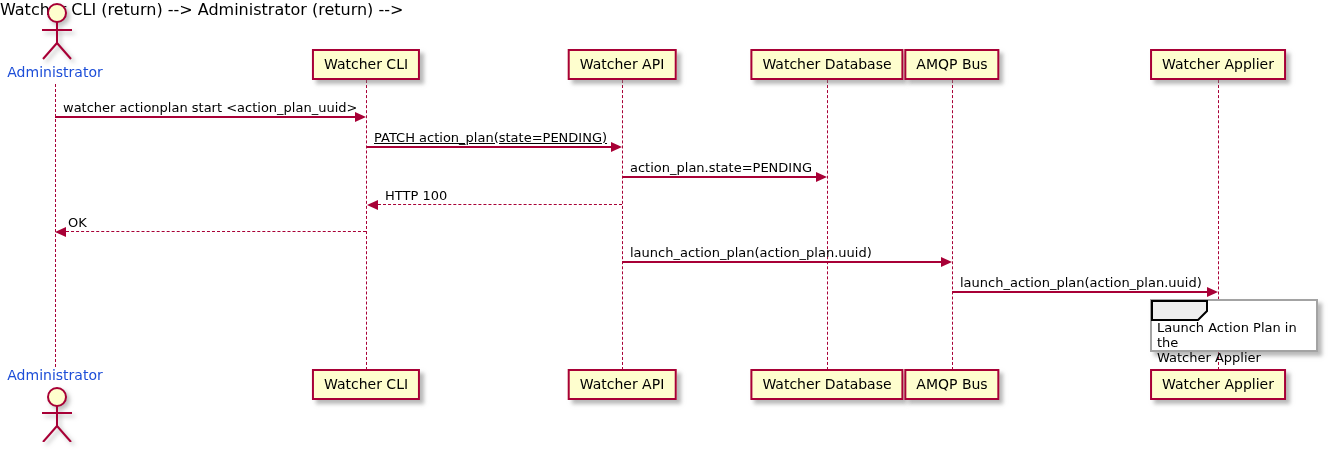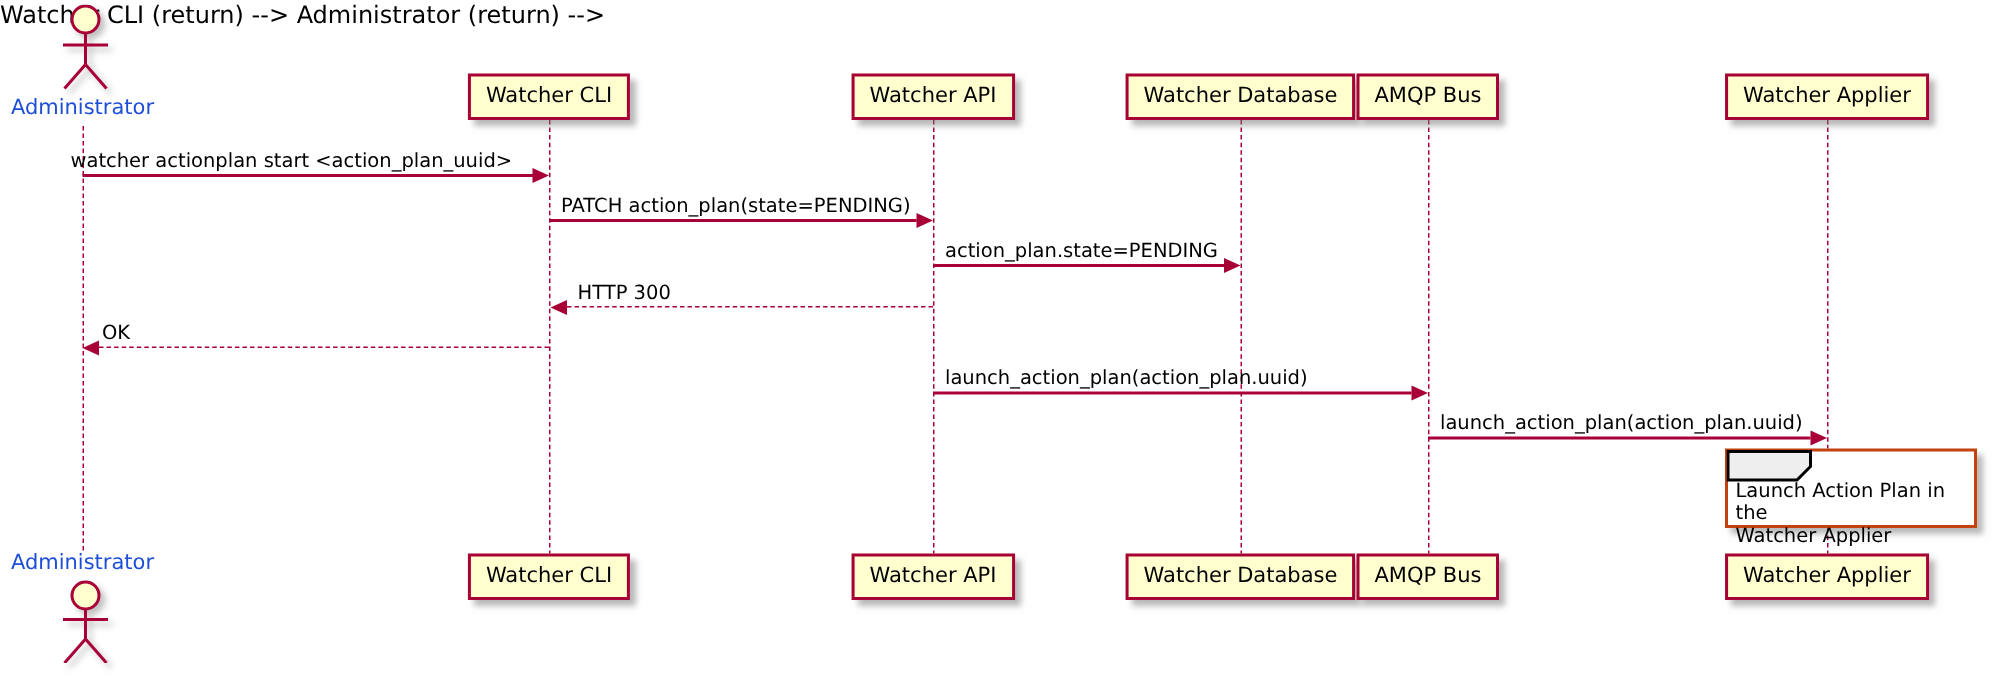--- a/index.html
+++ b/index.html
@@ -33,21 +33,21 @@
     border-top:5px solid transparent; border-bottom:5px solid transparent;
     border-right:11px solid #a80036;
   }
   .actor-figure { position:absolute; z-index:3; filter:drop-shadow(3px 3px 2px rgba(125,125,125,.5)); }
   .actor-label {
     position:absolute; width:110px; text-align:center;
     font-size:14px; color:#1d4ed8; z-index:3;
   }
   .ref-frame {
     position:absolute; left:1150px; top:299px; width:164px; height:49px;
-    background:#ffffff; border:2px solid #c2410c;
+    background:#ffffff; border:2px solid #a3a3a3;
     box-shadow:4px 4px 4px rgba(125,125,125,.55); z-index:4;
   }
   .ref-tab { position:absolute; left:-1px; top:-1px; z-index:5; }
   .ref-tab-label {
     position:absolute; left:13px; top:1px; font-size:13px; font-weight:bold; color:#000;
   }
   .ref-body {
     position:absolute; left:5px; top:19px; right:2px;
     font-size:13px; line-height:15px; color:#000;
   }
@@ -93,36 +93,36 @@
   <div class="participant" style="left:1218px; top:49px;">Watcher Applier</div>
 
   
   <div class="participant" style="left:366px; top:369px;">Watcher CLI</div>
   <div class="participant" style="left:622px; top:369px;">Watcher API</div>
   <div class="participant" style="left:827px; top:369px;">Watcher Database</div>
   <div class="participant" style="left:952px; top:369px;">AMQP Bus</div>
   <div class="participant" style="left:1218px; top:369px;">Watcher Applier</div>
 
   
-  <div class="msg-label" style="left:47px; top:101px;">watcher actionplan start &lt;action_plan_uuid&gt;</div>
+  <div class="msg-label" style="left:63px; top:101px;">watcher actionplan start &lt;action_plan_uuid&gt;</div>
   <div class="line-solid" style="left:55px; top:116px; width:301px;"></div>
   <div class="arrow-r" style="left:355px; top:112px;"></div>
 
   
-  <div class="msg-label" style="left:374px; top:131px;">PATCH action_plan(state=PENDING)</div>
+  <div class="msg-label" style="left:374px; top:131px;text-decoration:underline;">PATCH action_plan(state=PENDING)</div>
   <div class="line-solid" style="left:366px; top:146px; width:245px;"></div>
   <div class="arrow-r" style="left:611px; top:142px;"></div>
 
   
   <div class="msg-label" style="left:630px; top:161px;text-align:right;">action_plan.state=PENDING</div>
   <div class="line-solid" style="left:622px; top:176px; width:194px;"></div>
   <div class="arrow-r" style="left:816px; top:172px;"></div>
 
    Watcher CLI (return) --&gt;
-  <div class="msg-label" style="left:385px; top:189px;">HTTP 300</div>
+  <div class="msg-label" style="left:385px; top:189px;">HTTP 100</div>
   <div class="line-dashed" style="left:378px; top:204px; width:244px;"></div>
   <div class="arrow-l" style="left:367px; top:200px;"></div>
 
    Administrator (return) --&gt;
   <div class="msg-label" style="left:68px; top:216px;">OK</div>
   <div class="line-dashed" style="left:66px; top:231px; width:300px;"></div>
   <div class="arrow-l" style="left:55px; top:227px;"></div>
 
   
   <div class="msg-label" style="left:630px; top:246px;">launch_action_plan(action_plan.uuid)</div>

